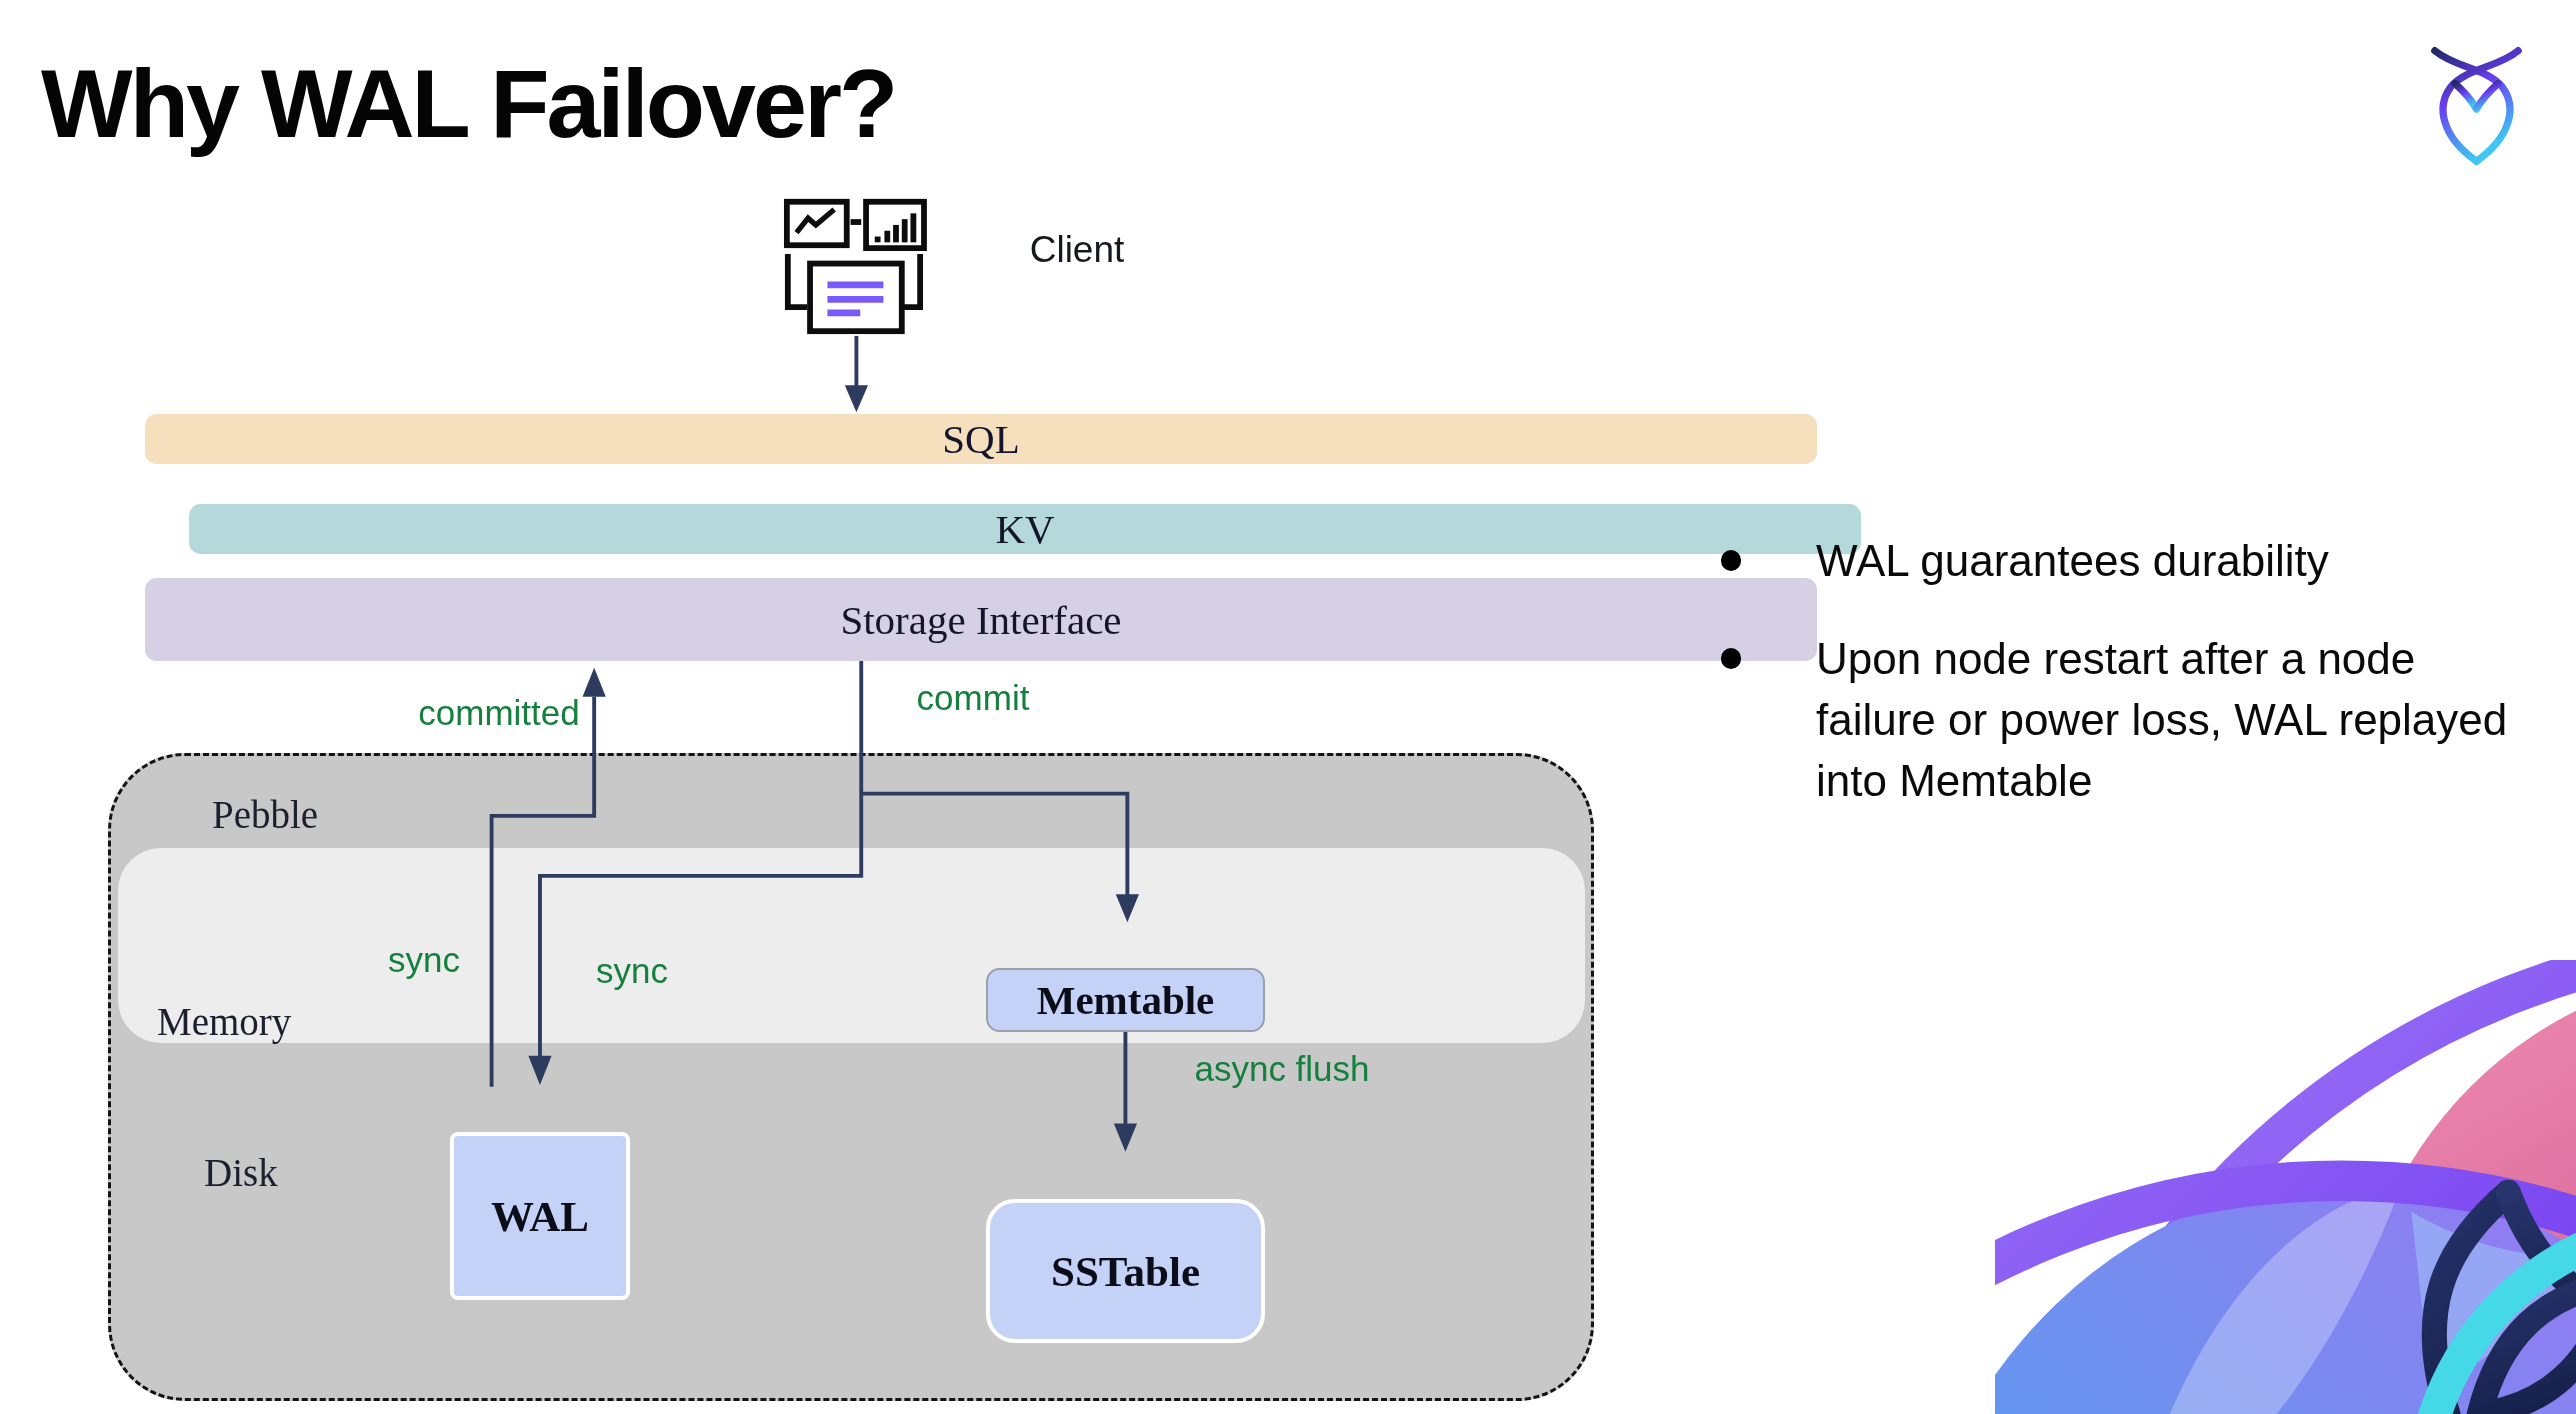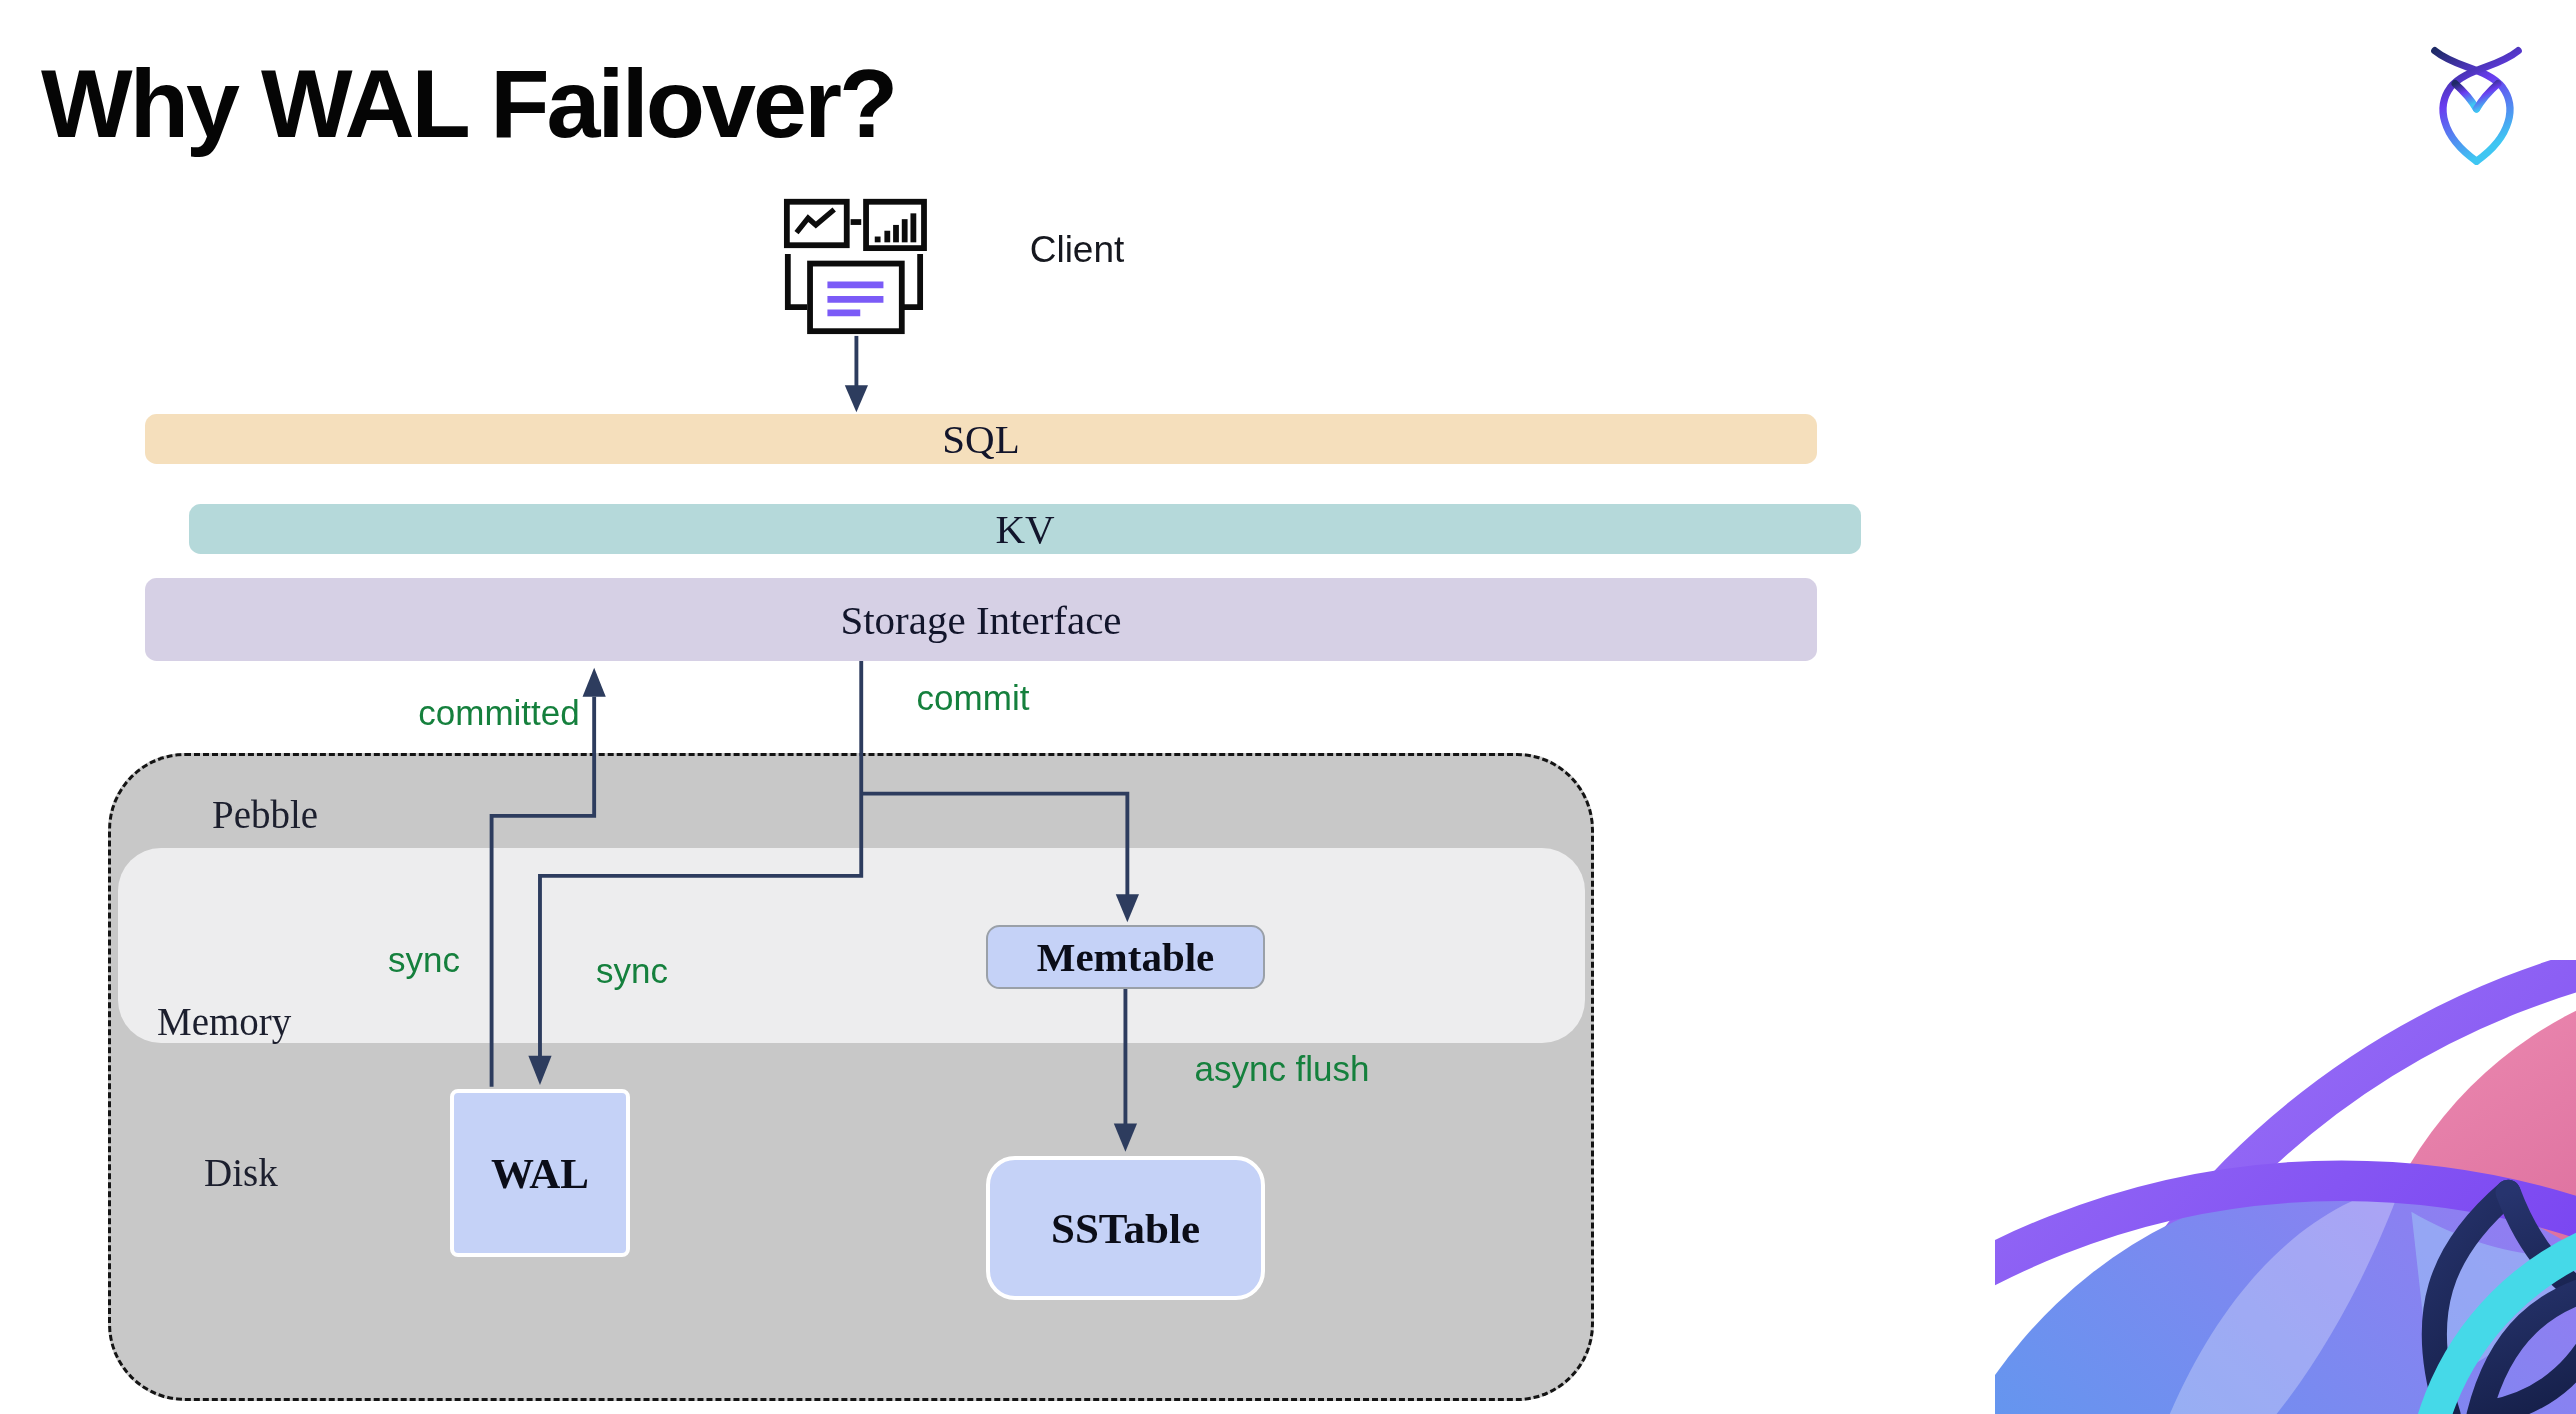--- a/index.html
+++ b/index.html
@@ -43,21 +43,21 @@
   }
   .region-label{
     font-family:"Liberation Serif","DejaVu Serif",serif;font-size:39px;color:#1c1f2e;white-space:nowrap;
   }
   .lbl-pebble{left:212px;top:792px;}
   .lbl-memory{left:157px;top:999px;}
   .lbl-disk{left:204px;top:1119px;margin-top:31px;}
   
   .node{
     background:var(--node-fill);display:flex;align-items:center;justify-content:center;
-    font-family:"Liberation Serif","DejaVu Serif",serif;font-weight:bold;color:#0b0d18;
+    font-family:"Liberation Serif","DejaVu Serif",serif;font-weight:bold;color:#0b0d18;margin-top:43px;
   }
   .node.wal{left:450px;top:1089px;width:180px;height:168px;border:4.8px solid #ffffff;border-radius:8px;font-size:43px;}
   .node.memtable{left:986px;top:925px;width:279px;height:64px;border:2.9px solid var(--memtable-border);border-radius:13.5px;font-size:41px;}
   .node.sstable{left:986px;top:1156px;width:279px;height:144px;border:4.8px solid #ffffff;border-radius:29px;font-size:43px;}
   
   .flow-label{
     font-size:35px;color:#15803d;white-space:nowrap;transform:translate(-50%,-50%);
   }
   .client-label{
     font-size:37px;color:#16181f;transform:translate(-50%,-50%);white-space:nowrap;margin-left:20px;
@@ -170,20 +170,30 @@
   <div class="abs node sstable">
     <span>SSTable</span>
   </div>
 
   <div class="abs flow-label" style="left:499px;top:713px;">committed</div>
   <div class="abs flow-label" style="left:973px;top:698px;">commit</div>
   <div class="abs flow-label" style="left:424px;top:960px;">sync</div>
   <div class="abs flow-label" style="left:632px;top:971px;">sync</div>
   <div class="abs flow-label" style="left:1282px;top:1069px;">async flush</div>
 
+  <ul class="abs bullets">
+    <li>
+      <span class="dot"></span>
+      <span>WAL guarantees durability</span>
+    </li>
+    <li>
+      <span class="dot"></span>
+      <span>Upon node restart after a node failure or power loss, WAL replayed into Memtable</span>
+    </li>
+  </ul>
 
   <svg class="abs" style="left:1995px;top:960px;" width="581" height="455" viewBox="0 0 600 470" aria-hidden="true">
     <defs>
       <linearGradient id="gpink" x1="0" y1="0" x2="0.6" y2="1">
         <stop offset="0" stop-color="#ef8fb4"></stop>
         <stop offset="1" stop-color="#c03e7c"></stop>
       </linearGradient>
       <linearGradient id="gteal" x1="0" y1="1" x2="0.8" y2="0">
         <stop offset="0" stop-color="#52eada"></stop>
         <stop offset="0.45" stop-color="#5b9bee"></stop>

